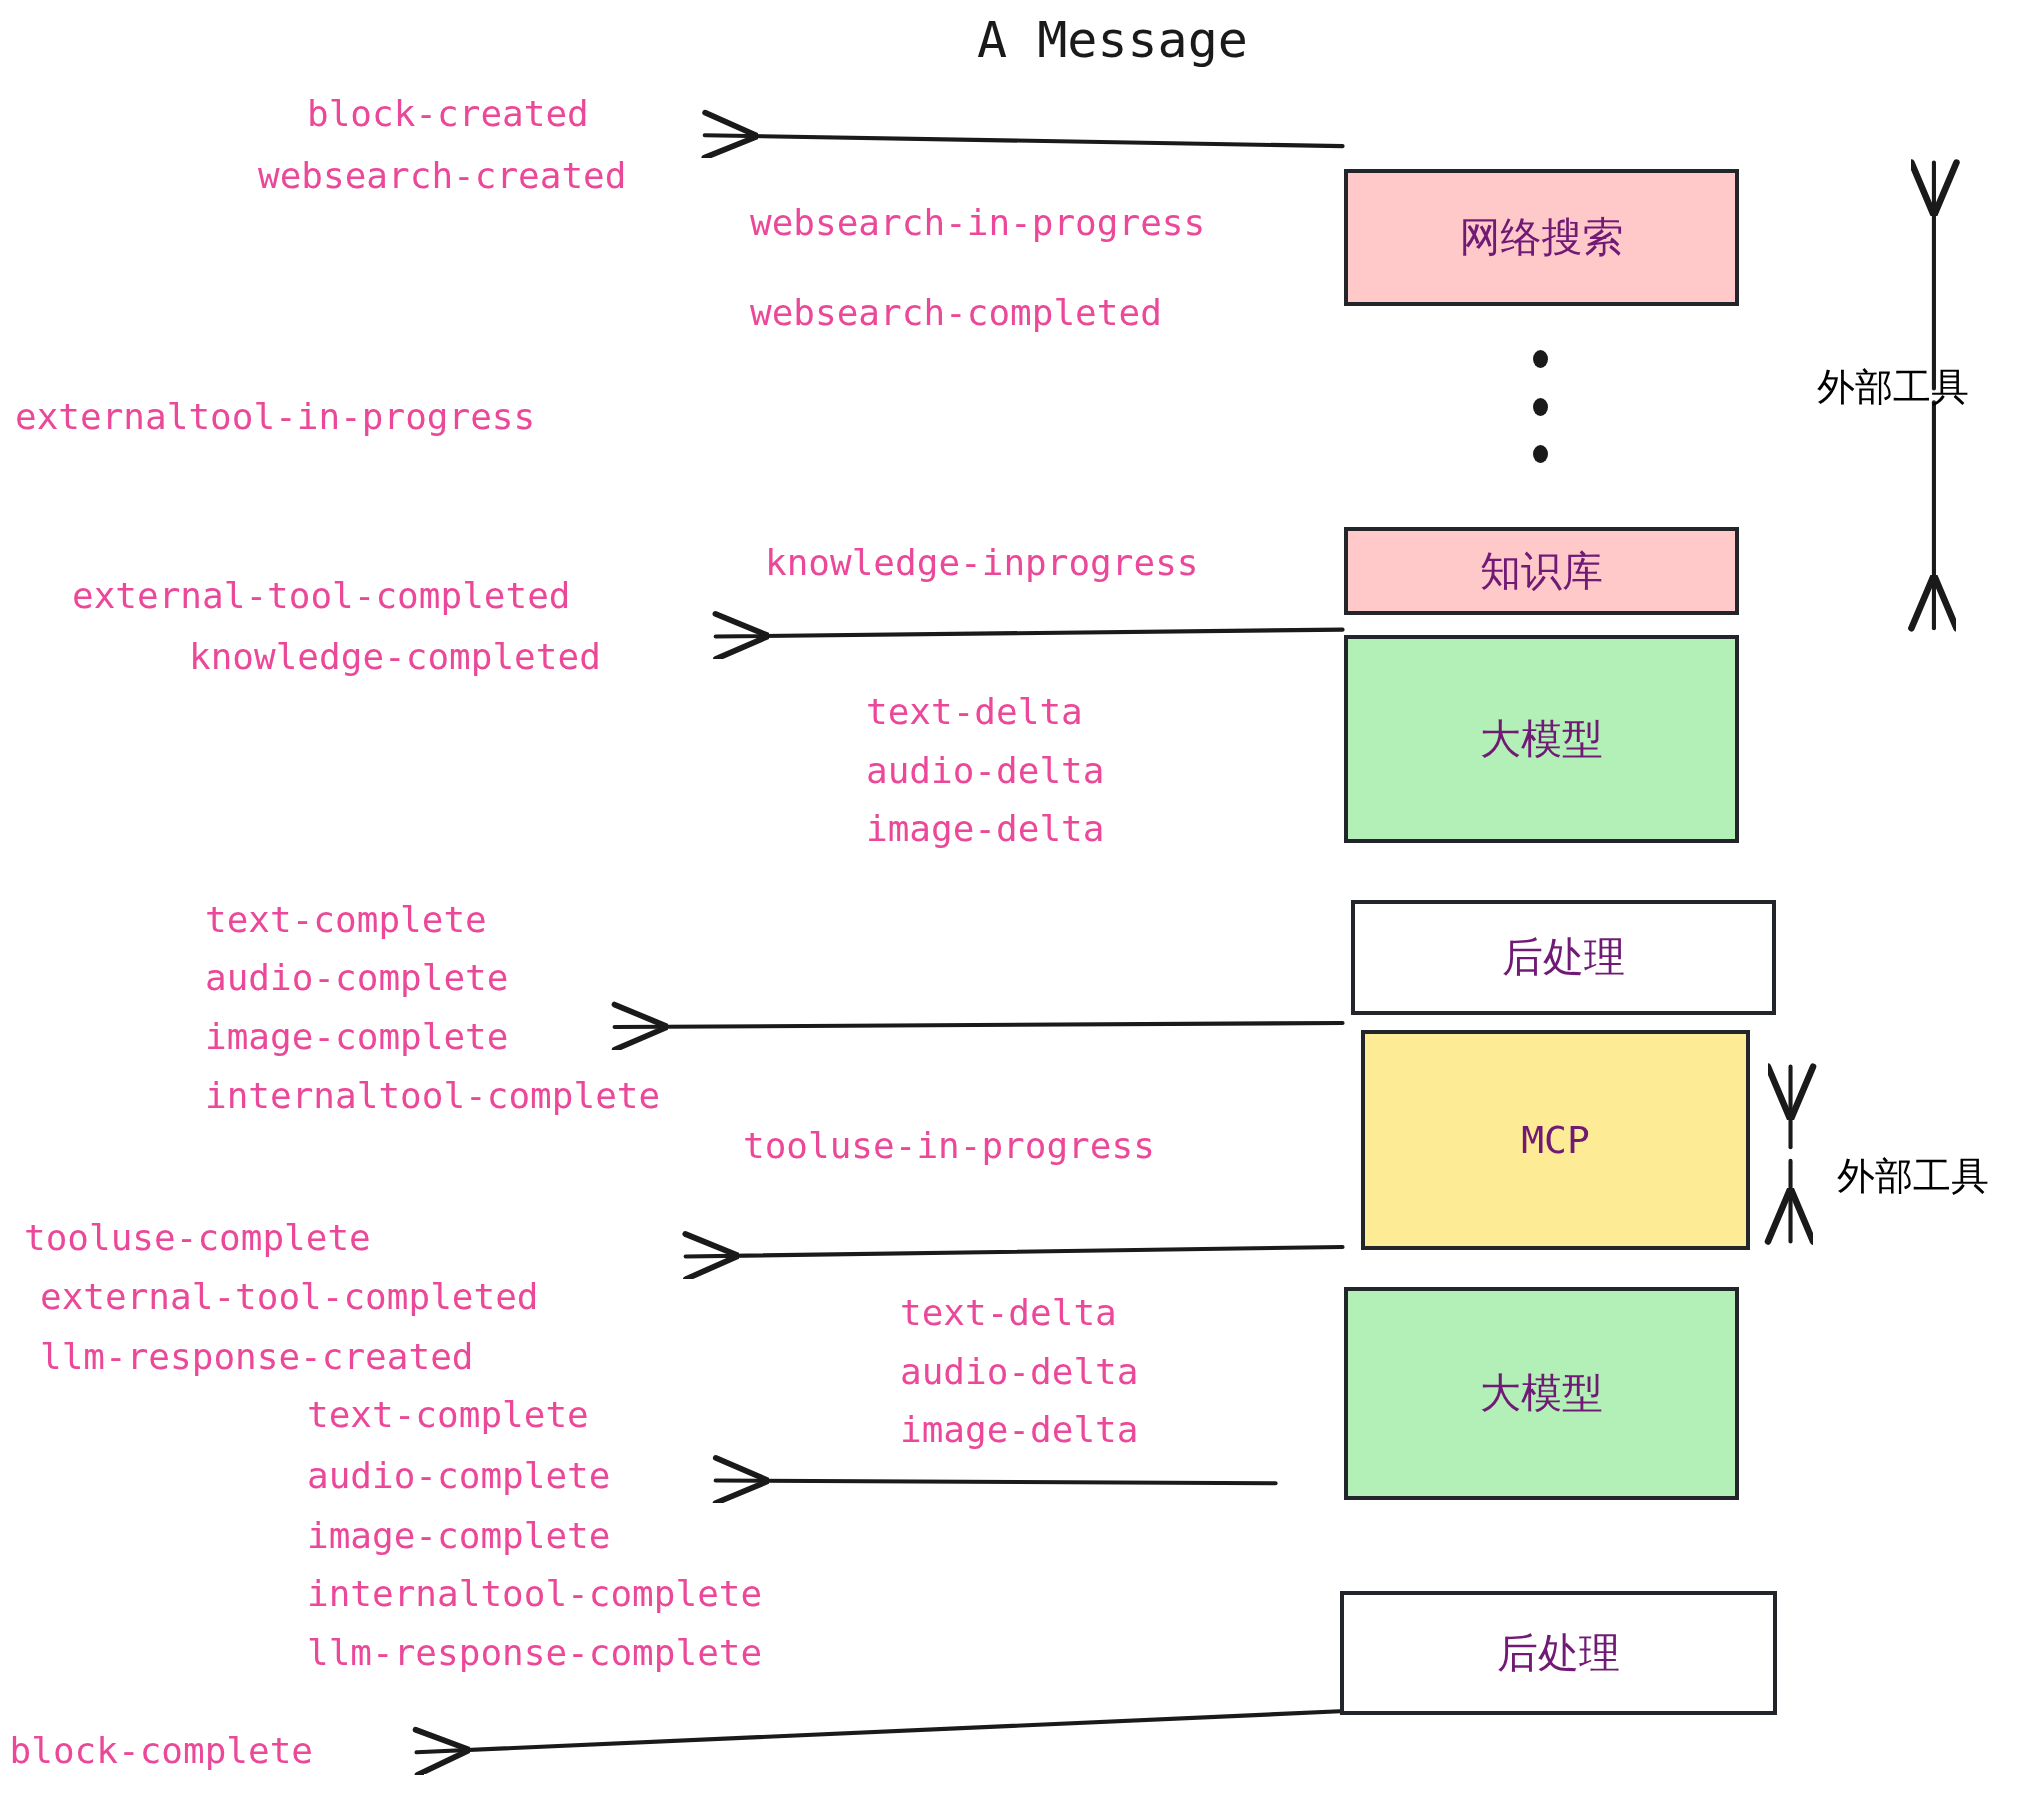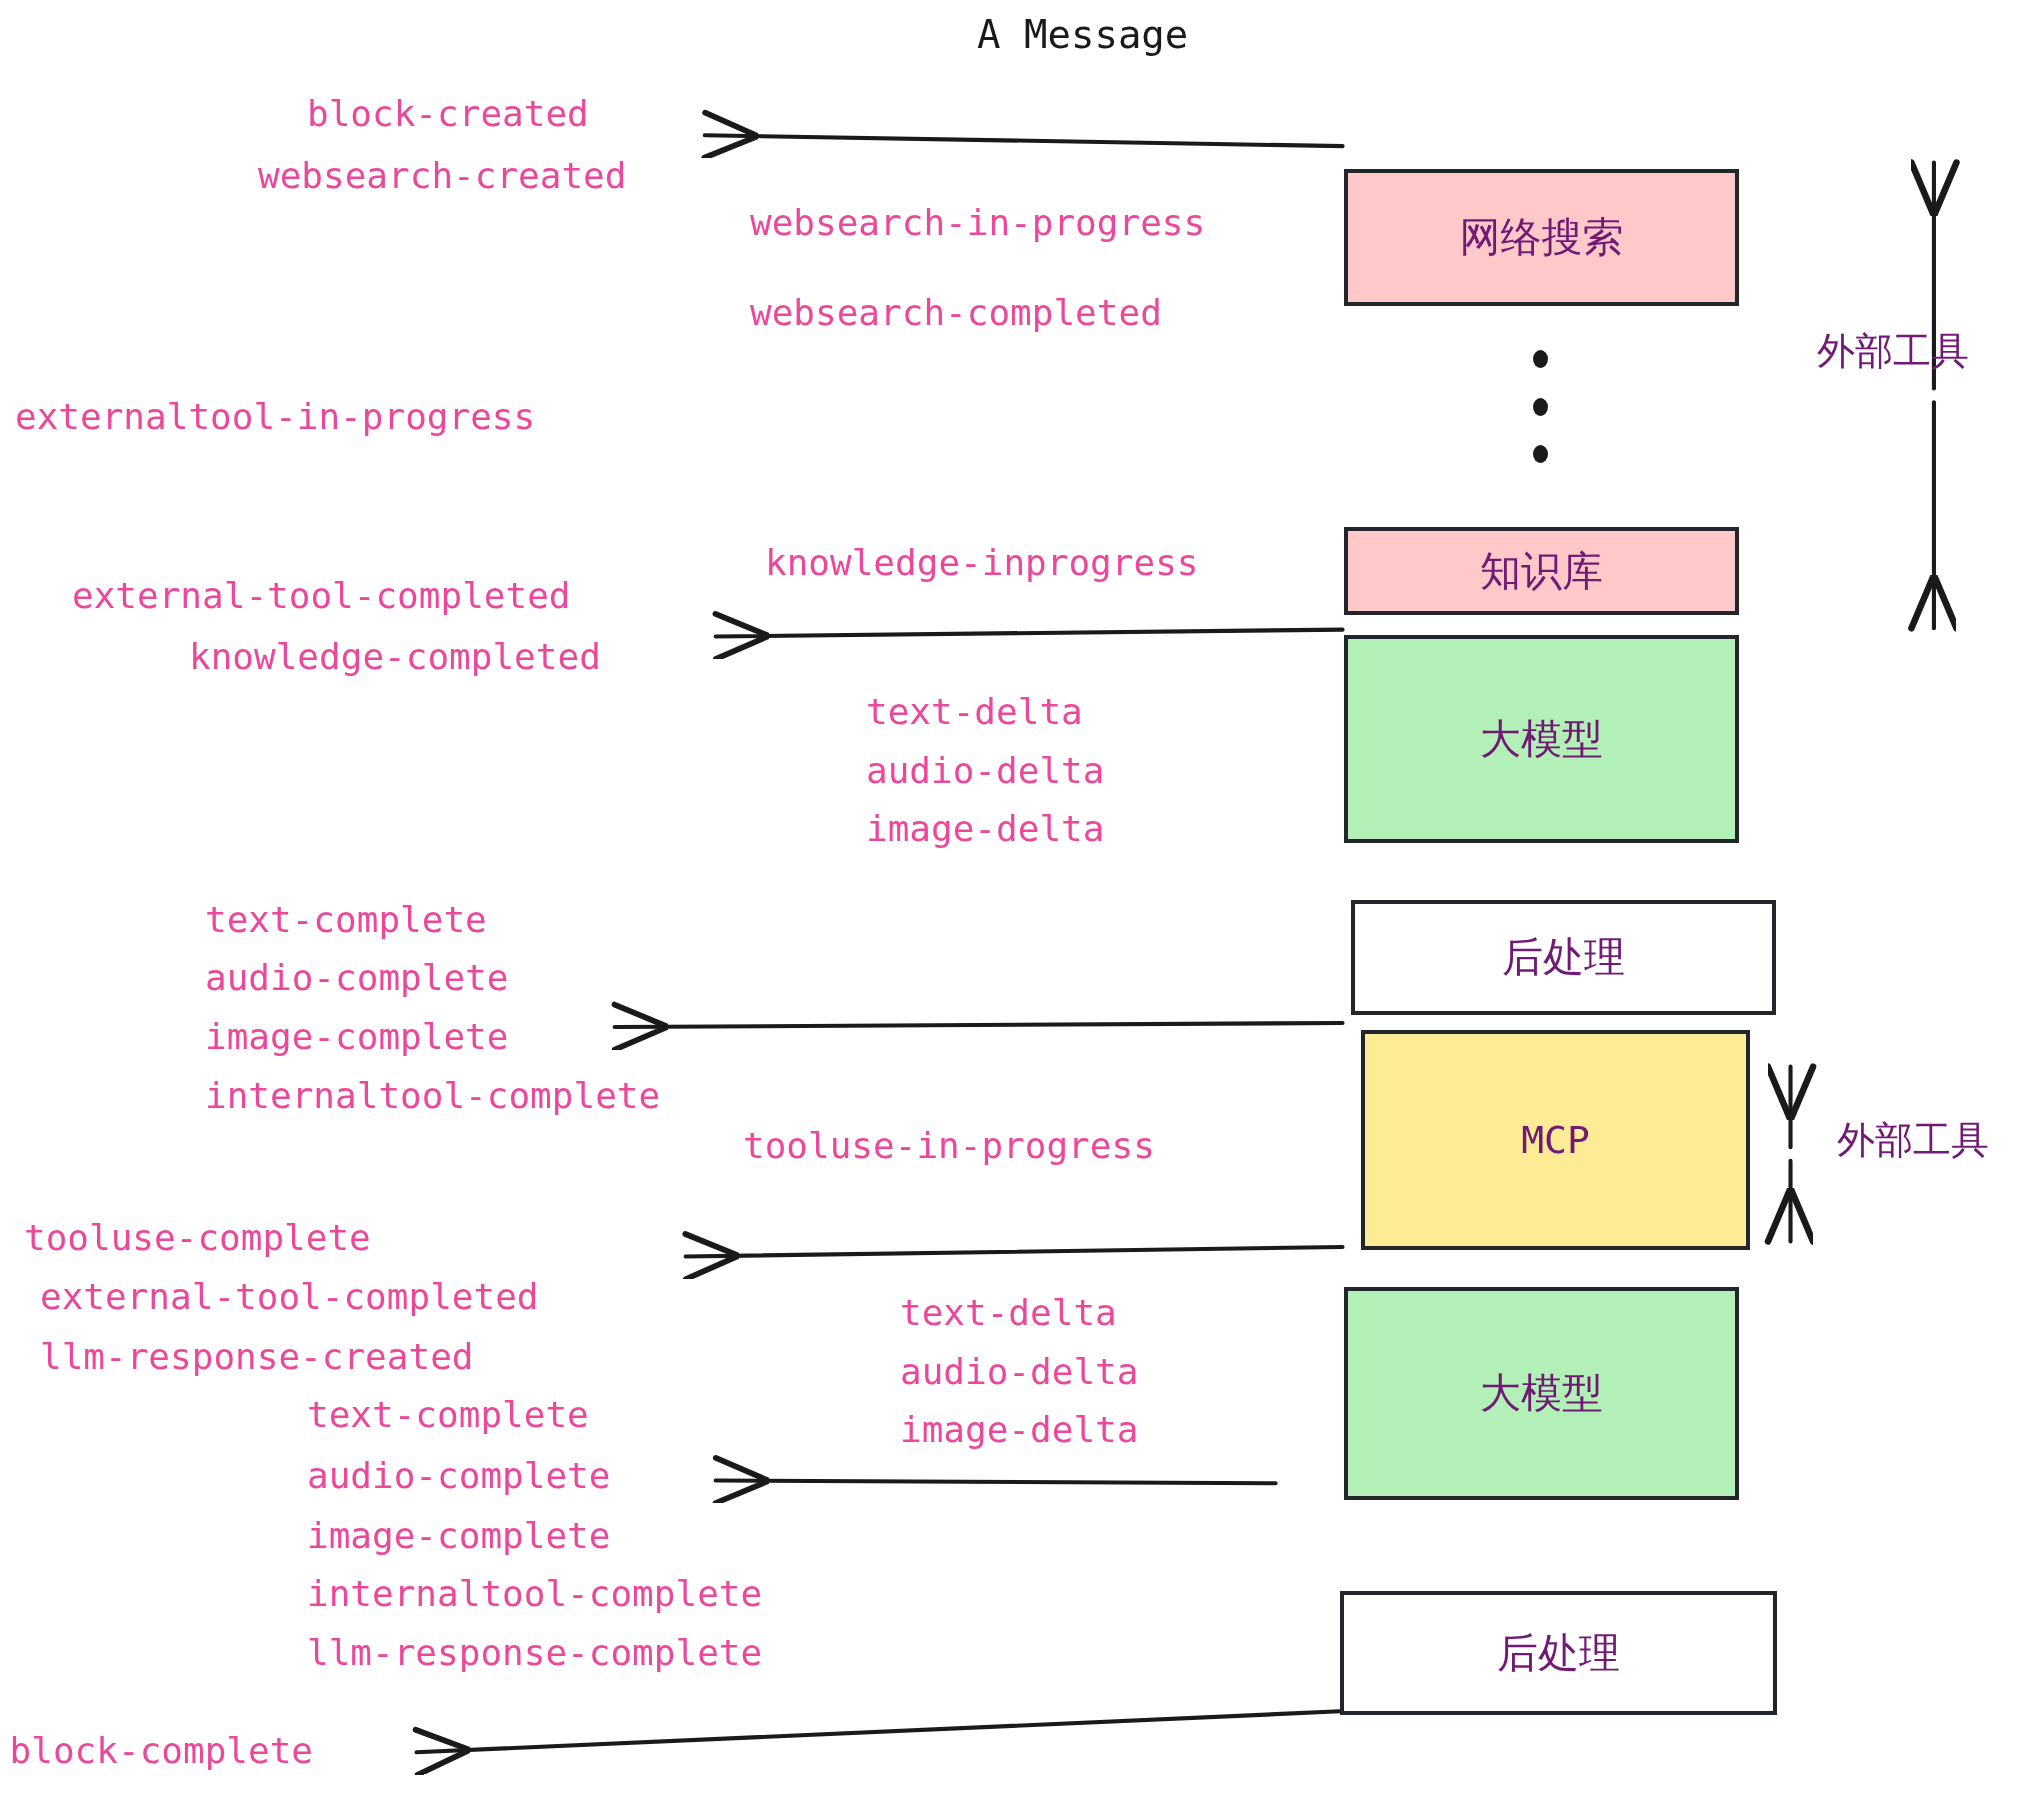--- a/index.html
+++ b/index.html
@@ -25,21 +25,21 @@
   .lbl {
     position: absolute;
     white-space: pre;
     color: #ec4899;
     font-family: "DejaVu Sans Mono", "Liberation Mono", monospace;
     font-size: 36px;
     line-height: 1.0;
     letter-spacing: 0px;
   }
   .title {
-    font-size: 39px;
+    font-size: 50px;
     font-family: "DejaVu Sans Mono", "Liberation Mono", monospace;
     color: #1a1a1a;
   }
   .boxlabel {
     position: absolute;
     display: flex;
     align-items: center;
     justify-content: center;
     box-sizing: border-box;
     border: 4.8px solid #22252a;
@@ -48,24 +48,25 @@
     font-size: 41px;
     font-weight: 400;
   }
   .boxlabel.mcp {
     font-family: "DejaVu Sans Mono", "Liberation Mono", monospace;
     font-size: 38px;
     font-weight: 400;
   }
   .sidelabel {
     position: absolute;
-    color: #701a75;
+    color: #000000;
     font-family: "DejaVu Sans", "Liberation Sans", sans-serif;
     font-size: 38px;
     white-space: nowrap;
+    margin-top: 36px;
   }
   .dot {
     position: absolute;
     width: 15px;
     height: 18px;
     border-radius: 50%;
     background: #1a1a1a;
   }
 </style>
 </head>

